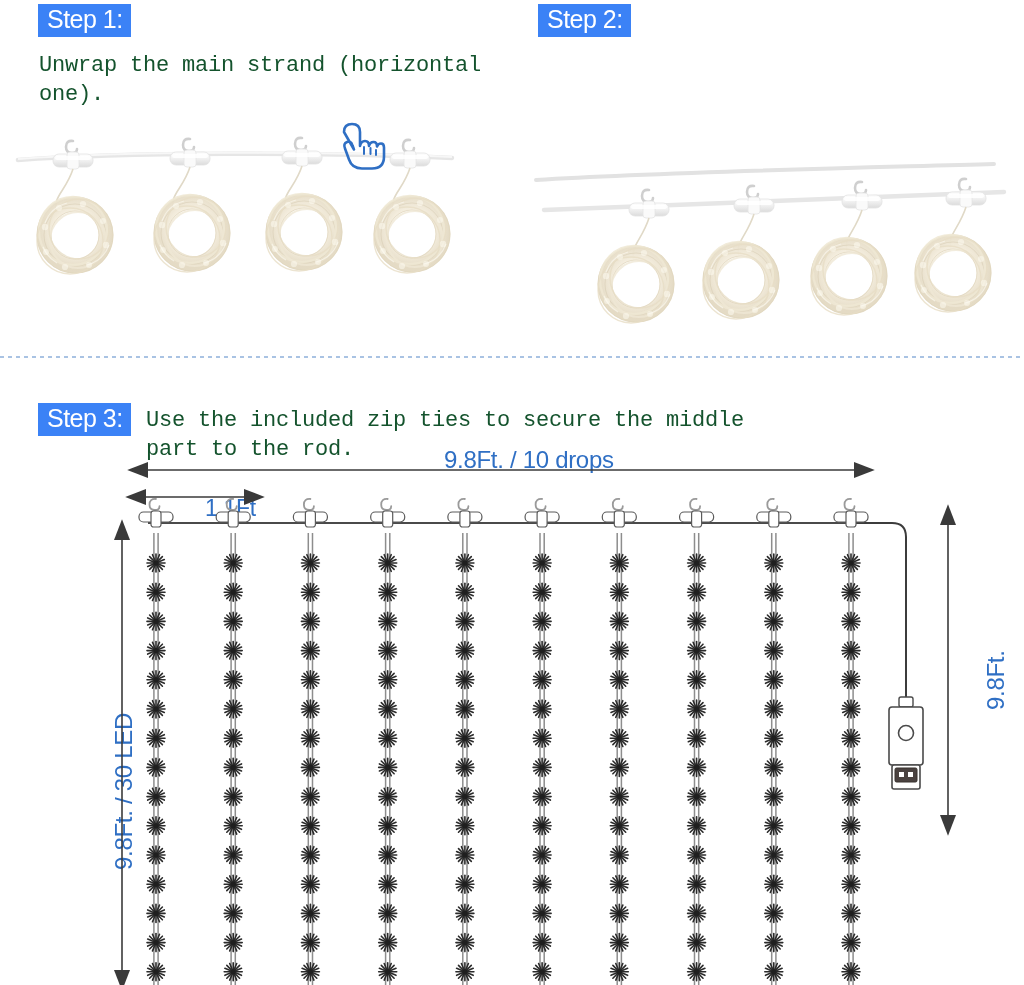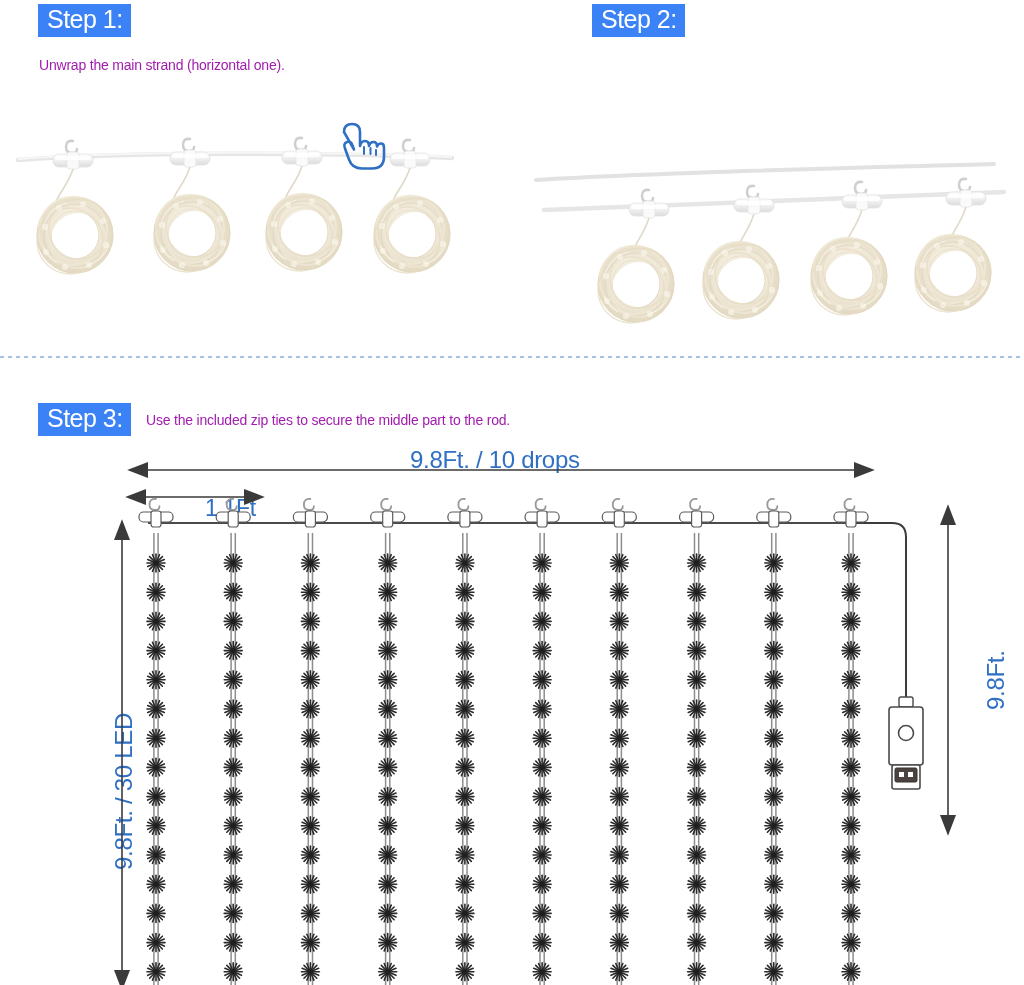--- a/index.html
+++ b/index.html
@@ -18,24 +18,25 @@
     color:#ffffff;
     font-size:25px;
     font-weight:400;
     letter-spacing:-0.5px;
     padding:2px 8px 5px 9px;
     line-height:1.05;
     white-space:nowrap;
   }
   .step-text{
     position:absolute;
-    color:#a21caf;
-    font-size:14px;
+    color:#14532d;
+    font-size:22px;
     line-height:29px;
     letter-spacing:-0.2px;
+    font-family:Liberation Mono, monospace;
   }
 
   
   .divider{
     position:absolute;left:0;top:356px;width:1024px;height:2px;
     background-image:repeating-linear-gradient(to right,#9ab8de 0 4px,rgba(255,255,255,0) 4px 8px);
     opacity:.85;
   }
 
   
@@ -151,21 +152,21 @@
   </svg>
 
   <svg width="60" height="60" style="left:330px;top:118px;">
     <path d="M14,14 q0,-8 8,-8 q8,0 8,8 l0,14 q1,-5 5,-5 q4,0 4,5
              q1,-4 4.5,-4 q3.5,0 3.5,4.5 q1,-3 4,-3 q3,0 3,4
              l0,9 q0,12 -12,12 l-10,0 q-10,0 -13,-9 l-4,-11 q-2,-5 2,-6.5
              q4,-1.5 5.5,3.5 l1.5,4 z" fill="none" stroke="#2f6fc4" stroke-width="2.6" stroke-linejoin="round" stroke-linecap="round"></path>
     <path d="M34,29 l0,7 M40.5,30 l0,6 M46,32 l0,5" fill="none" stroke="#2f6fc4" stroke-width="2" stroke-linecap="round"></path>
   </svg>
 
-  <div class="step-badge nosel" style="left:592px;top:4px;">Step 2:</div>
+  <div class="step-badge nosel" style="left:538px;top:4px;">Step 2:</div>
 
   <svg width="500" height="190" style="left:524px;top:160px;">
 
     <path d="M12,20 C140,12 330,8 470,4" stroke="#e2e2e2" stroke-width="4" fill="none" stroke-linecap="round"></path>
 
     <path d="M20,50 C160,44 340,38 480,32" stroke="#e6e6e6" stroke-width="4.5" fill="none" stroke-linecap="round"></path>
 
     <g>
       <g transform="translate(125,46)">
           <use href="#clipunit"></use>
@@ -199,21 +200,21 @@
           <use href="#coil"></use>
         </g>
     </g>
   </svg>
 
   <div class="divider"></div>
 
   <div class="step-badge nosel" style="left:38px;top:403px;">Step 3:</div>
   <div class="step-text nosel" style="left:146px;top:406px;width:620px;">Use the included zip ties to secure the middle part to the rod.</div>
 
-  <div class="dim-label nosel" style="left:410px;top:446px;">9.8Ft. / 10 drops</div>
+  <div class="dim-label nosel" style="left:444px;top:446px;">9.8Ft. / 10 drops</div>
   <div class="dim-label small nosel" style="left:163px;top:495px;margin-left:42px;">1.1Ft</div>
   <div class="dim-label vert nosel" style="left:110px;top:870px;transform:rotate(-90deg);">9.8Ft. / 30 LED</div>
   <div class="dim-label vert nosel" style="left:982px;top:710px;transform:rotate(-90deg);">9.8Ft.</div>
 
   <svg width="1024" height="520" style="left:0;top:465px;">
     <defs>
       <marker id="arrL" markerWidth="14" markerHeight="10" refX="13" refY="5" orient="auto">
         <path d="M13,0 L13,10 L0,5 z" fill="#3a3a3a"></path>
       </marker>
       <marker id="arrR" markerWidth="14" markerHeight="10" refX="1" refY="5" orient="auto">

